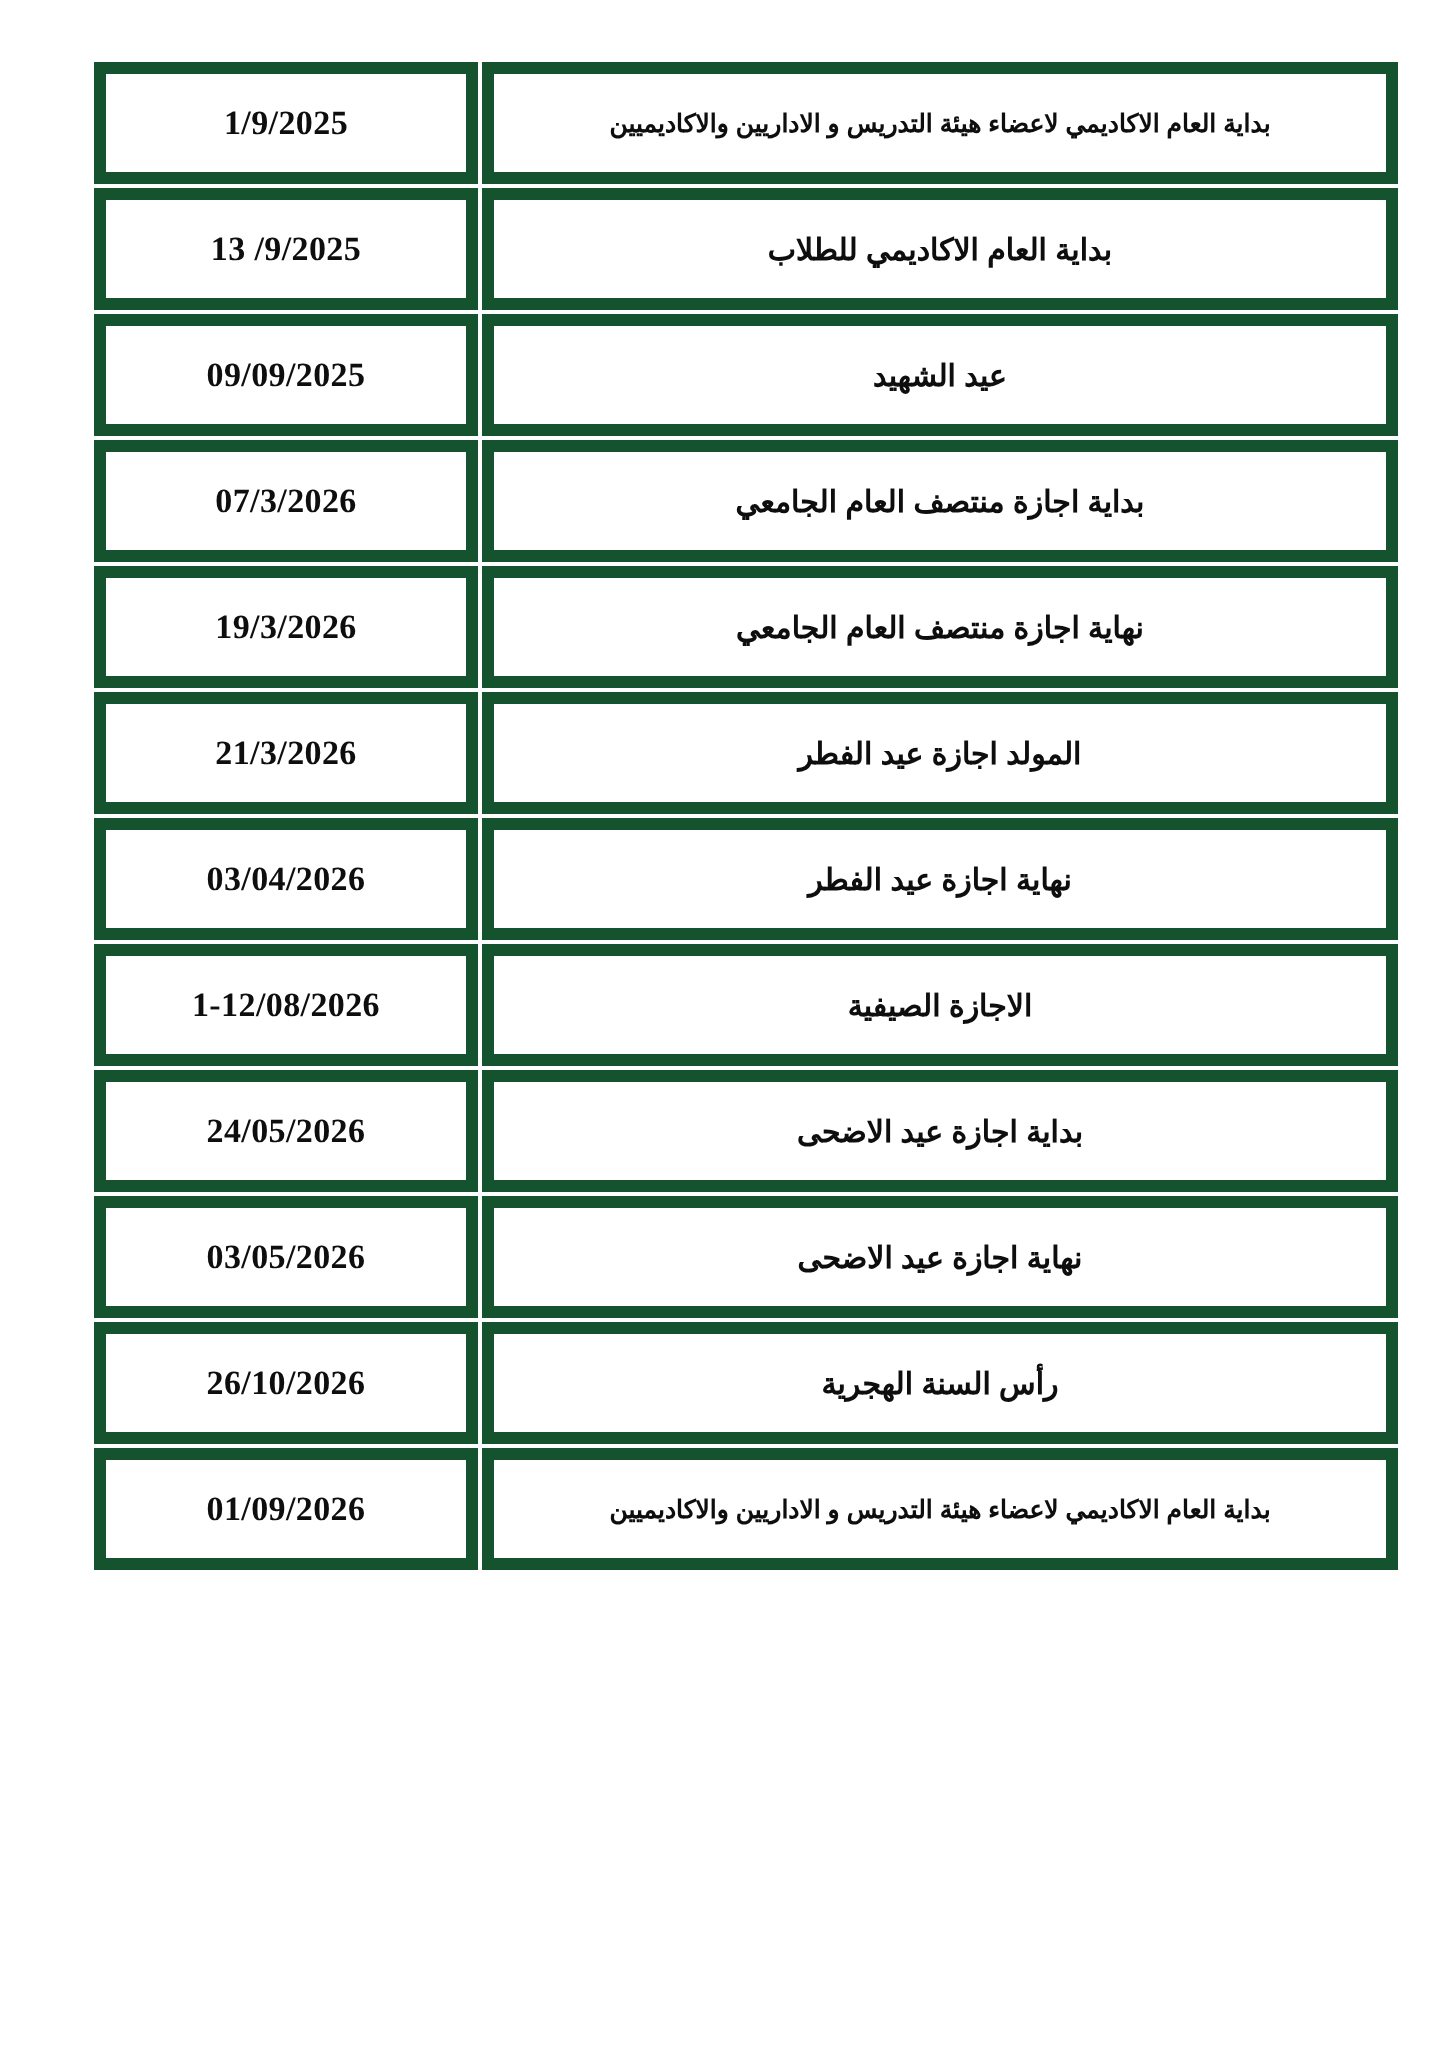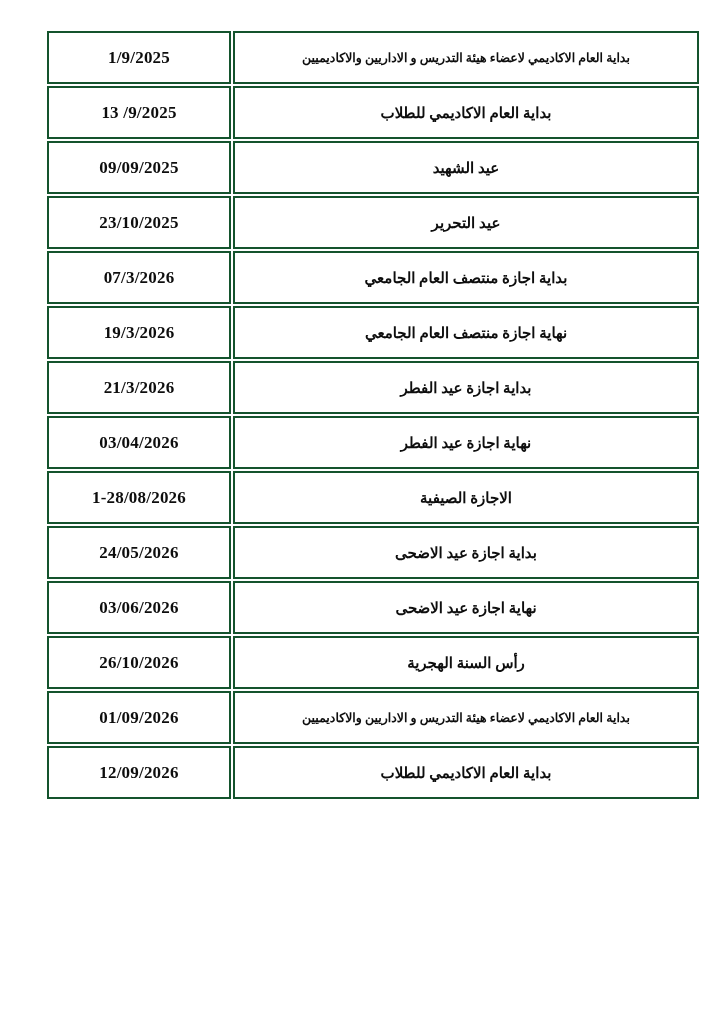--- a/index.html
+++ b/index.html
@@ -17,38 +17,38 @@
   table.calendar {
     position: absolute;
     left: 45px;
     top: 29px;
     width: 656px;
     border-collapse: separate;
     border-spacing: 2px;
     table-layout: fixed;
   }
   table.calendar td {
-    border: 2px solid #14532d;
+    border: 6px solid #14532d;
     background: #ffffff;
     height: 47px;
     text-align: center;
     vertical-align: middle;
     color: #0e0e0e;
     overflow: hidden;
   }
   td.date-cell {
     width: 178px;
     font-family: "Liberation Serif", serif;
     font-weight: bold;
     font-size: 17px;
     letter-spacing: 0.2px;
     direction: ltr;
   }
   td.event-cell {
-    font-family: Liberation Serif, serif;
+    font-family: Liberation Sans, sans-serif;
     font-weight: bold;
     font-size: 15px;
     direction: rtl;
     padding: 0 16px;
     white-space: nowrap;
   }
   tr.long-row td.event-cell {
     font-size: 12.5px;
   }
 </style>
@@ -64,58 +64,50 @@
       </tr>
       <tr>
         <td class="date-cell">13 /9/2025</td>
         <td class="event-cell">بداية العام الاكاديمي للطلاب</td>
       </tr>
       <tr>
         <td class="date-cell">09/09/2025</td>
         <td class="event-cell">عيد الشهيد</td>
       </tr>
       <tr>
-        <td class="date-cell">23/10/2025</td>
-        <td class="event-cell">عيد التحرير</td>
-      </tr>
-      <tr>
         <td class="date-cell">07/3/2026</td>
         <td class="event-cell">بداية اجازة منتصف العام الجامعي</td>
       </tr>
       <tr>
         <td class="date-cell">19/3/2026</td>
         <td class="event-cell">نهاية اجازة منتصف العام الجامعي</td>
       </tr>
       <tr>
         <td class="date-cell">21/3/2026</td>
-        <td class="event-cell">بداية اجازة عيد الفطر</td>
+        <td class="event-cell">المولد اجازة عيد الفطر</td>
       </tr>
       <tr>
         <td class="date-cell">03/04/2026</td>
         <td class="event-cell">نهاية اجازة عيد الفطر</td>
       </tr>
       <tr>
-        <td class="date-cell">1-28/08/2026</td>
+        <td class="date-cell">1-12/08/2026</td>
         <td class="event-cell">الاجازة الصيفية</td>
       </tr>
       <tr>
         <td class="date-cell">24/05/2026</td>
         <td class="event-cell">بداية اجازة عيد الاضحى</td>
       </tr>
       <tr>
-        <td class="date-cell">03/06/2026</td>
+        <td class="date-cell">03/05/2026</td>
         <td class="event-cell">نهاية اجازة عيد الاضحى</td>
       </tr>
       <tr>
         <td class="date-cell">26/10/2026</td>
         <td class="event-cell">رأس السنة الهجرية</td>
       </tr>
       <tr class="long-row">
         <td class="date-cell">01/09/2026</td>
         <td class="event-cell">بداية العام الاكاديمي لاعضاء هيئة التدريس و الاداريين والاكاديميين</td>
       </tr>
-      <tr>
-        <td class="date-cell">12/09/2026</td>
-        <td class="event-cell">بداية العام الاكاديمي للطلاب</td>
-      </tr>
     </tbody>
   </table>
 </div>
 
 </body></html>

